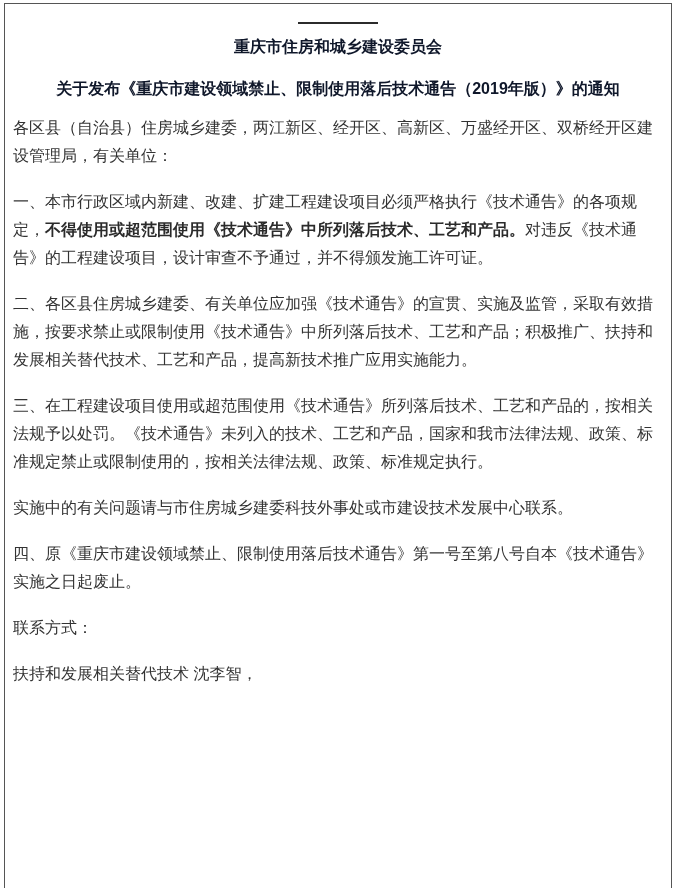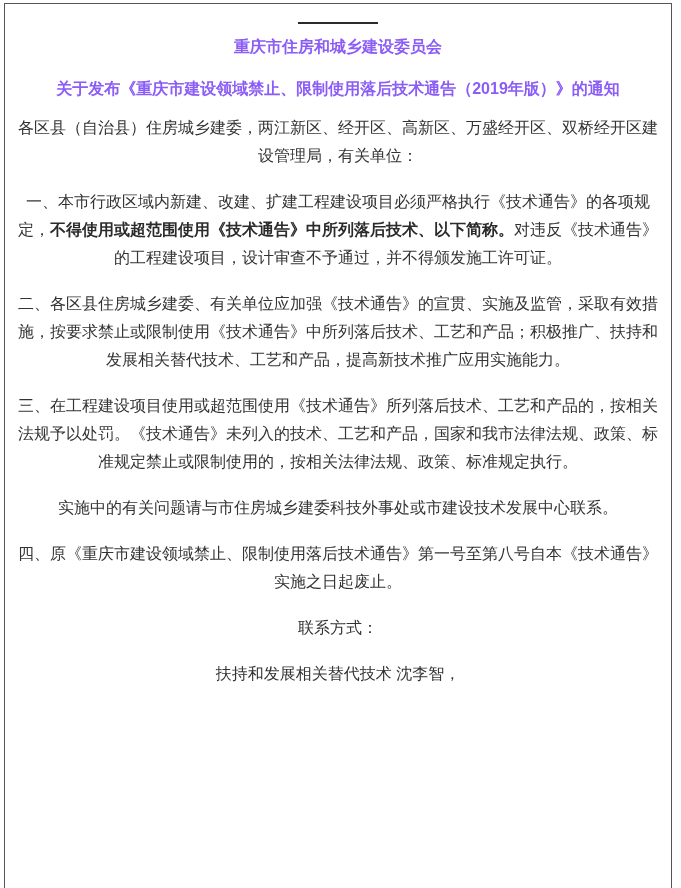--- a/index.html
+++ b/index.html
@@ -27,34 +27,34 @@
   }
   .divider {
     width: 80px;
     height: 2px;
     background: #2b2b2b;
     margin: 0 auto;
   }
   .org-title, .doc-title {
     font-size: 16px;
     font-weight: bold;
-    color: #8b5cf6;
+    color: #0f172a;
     text-align: center;
     line-height: 22px;
     margin: 12px 0 0 0;
   }
   .doc-title {
     margin-top: 20px;
   }
   .frame p {
     font-size: 16px;
     line-height: 28px;
     color: #333333;
     margin: 18px 0;
-    text-align: center;
+    text-align: left;
     word-break: break-all;
   }
   .frame p.salutation {
     margin-top: 14px;
   }
   .em {
     font-weight: bold;
     color: #2b2b2b;
   }
 </style>
@@ -65,21 +65,21 @@
 
   <div class="divider"></div>
 
   <h1 class="org-title">重庆市住房和城乡建设委员会</h1>
 
   <h2 class="doc-title">关于发布《重庆市建设领域禁止、限制使用落后技术通告（2019年版）》的通知</h2>
 
   <p class="salutation">各区县（自治县）住房城乡建委，两江新区、经开区、高新区、万盛经开区、双桥经开区建设管理局，有关单位：</p>
 
 
-  <p><span>一、本市行政区域内新建、改建、扩建工程建设项目必须严格执行《技术通告》的各项规定，</span><span class="em">不得使用或超范围使用《技术通告》中所列落后技术、以下简称。</span><span>对违反《技术通告》的工程建设项目，设计审查不予通过，并不得颁发施工许可证。</span></p>
+  <p><span>一、本市行政区域内新建、改建、扩建工程建设项目必须严格执行《技术通告》的各项规定，</span><span class="em">不得使用或超范围使用《技术通告》中所列落后技术、工艺和产品。</span><span>对违反《技术通告》的工程建设项目，设计审查不予通过，并不得颁发施工许可证。</span></p>
 
   <p>二、各区县住房城乡建委、有关单位应加强《技术通告》的宣贯、实施及监管，采取有效措施，按要求禁止或限制使用《技术通告》中所列落后技术、工艺和产品；积极推广、扶持和发展相关替代技术、工艺和产品，提高新技术推广应用实施能力。</p>
 
   <p>三、在工程建设项目使用或超范围使用《技术通告》所列落后技术、工艺和产品的，按相关法规予以处罚。《技术通告》未列入的技术、工艺和产品，国家和我市法律法规、政策、标准规定禁止或限制使用的，按相关法律法规、政策、标准规定执行。</p>
 
   <p>实施中的有关问题请与市住房城乡建委科技外事处或市建设技术发展中心联系。</p>
 
   <p>四、原《重庆市建设领域禁止、限制使用落后技术通告》第一号至第八号自本《技术通告》实施之日起废止。</p>
 
   <p>联系方式：</p>

